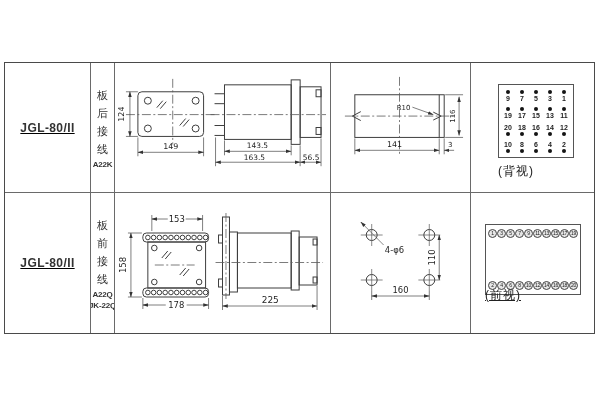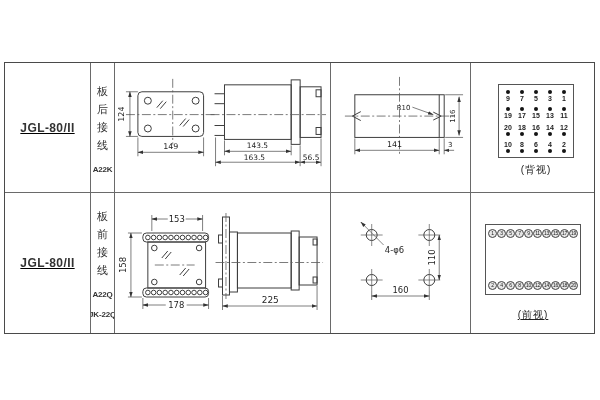--- a/index.html
+++ b/index.html
@@ -9,41 +9,41 @@
        grid-template-columns:86px 24px 216px 140px 123px;
        grid-template-rows:130px 140px;
        border:1px solid #4a4a4a;background:#fff;}
   .cell{position:relative;border-right:1px solid #6a6a6a;border-bottom:1px solid #6a6a6a;overflow:hidden;box-sizing:border-box;}
   .cell.lc{border-right:none;}
   .cell.lr{border-bottom:none;}
   .c-model{display:flex;align-items:center;justify-content:center;text-decoration:underline;}
   .model-txt{font-size:12px;font-weight:600;color:#333;letter-spacing:.4px;}
   .c-wiring{display:flex;flex-direction:column;align-items:center;justify-content:center;}
   .wchar{font-size:11px;line-height:12px;color:#333;margin:3px 0;}
-  .wcode{font-size:8px;font-weight:600;color:#333;margin-top:11px;letter-spacing:-0.2px;white-space:nowrap;}
+  .wcode{font-size:8px;font-weight:600;color:#333;margin-top:2px;letter-spacing:-0.2px;white-space:nowrap;}
   svg.draw{position:absolute;left:0;top:0;width:100%;height:100%;}
   svg text{font-family:"DejaVu Sans","Liberation Sans",sans-serif;}
   
   .tbox1{position:absolute;left:27px;top:21px;width:76px;height:74px;border:1px solid #555;
          display:grid;grid-template-columns:repeat(5,1fr);grid-template-rows:repeat(4,1fr);
          padding:2px 2px;box-sizing:border-box;background:#fff;}
   .tcell{display:flex;flex-direction:column;align-items:center;justify-content:center;gap:1px;}
   .dot{width:4px;height:4px;border-radius:50%;background:#141414;}
   .tnum{font-size:7px;line-height:7px;font-weight:600;color:#222;}
-  .tcap{position:absolute;width:76px;text-align:center;font-size:10px;color:#222;letter-spacing:1px;}
+  .tcap{position:absolute;width:76px;font-size:12px;color:#222;letter-spacing:1px;}
   .cap1{left:27px;top:100px;}
   
   .tbox2{position:absolute;left:14px;top:31px;width:96px;height:71px;border:1px solid #555;box-sizing:border-box;background:#fff;}
   .trow{position:absolute;left:2px;right:2px;display:flex;justify-content:space-between;}
   .trow.top{top:4px;}
   .trow.bot{bottom:4px;}
   .cnum{width:9px;height:9px;border:1px solid #444;border-radius:50%;background:#e6e6e6;
         font-size:5px;line-height:7.5px;text-align:center;color:#1a1a1a;box-sizing:border-box;
         letter-spacing:-0.4px;overflow:hidden;}
-  .cap2{left:14px;top:115px;width:96px;text-decoration:underline;}
+  .cap2{left:14px;top:94px;width:96px;text-decoration:underline;}
 </style>
 </head>
 <body>
 
 <div class="page">
 <div class="tbl">
 
   <div class="cell c-model">
     <span class="model-txt">JGL-80/II</span>
   </div>

